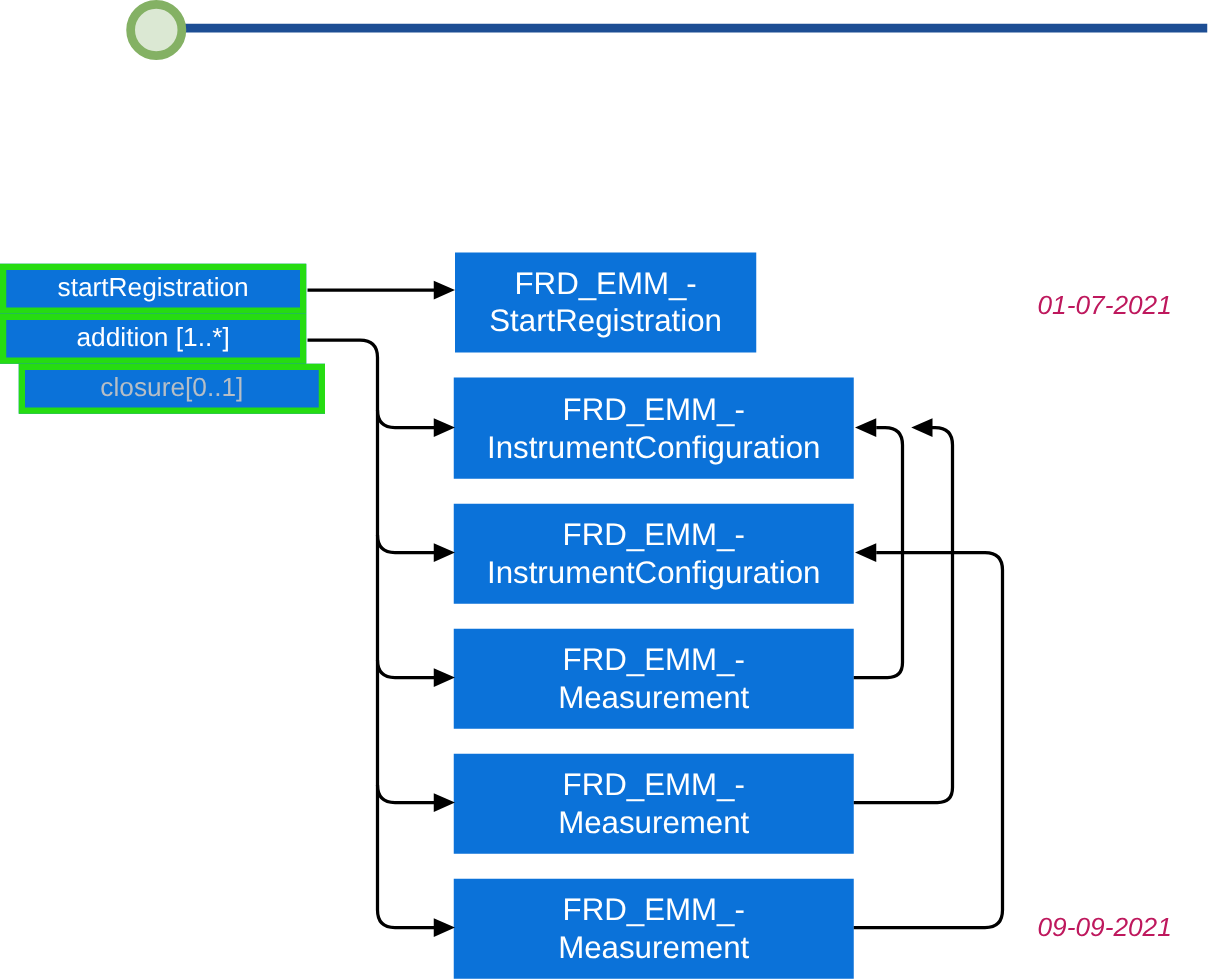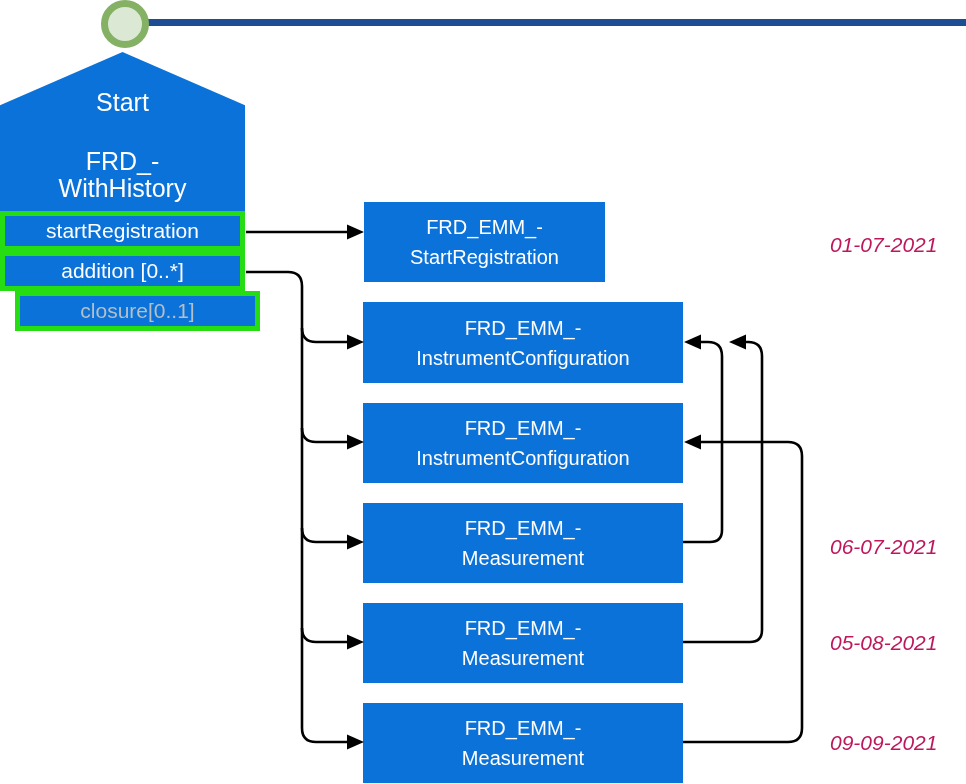--- a/index.html
+++ b/index.html
@@ -21,45 +21,38 @@
 
   
   .op-row { position:absolute; left:0; width:245px; height:40px; background:#0b72d9;
             border:5px solid #26dc12; color:#ffffff; font-size:21px;
             display:flex; align-items:center; justify-content:center; }
   .op-row.muted { color:#b6bec6;margin-left:15px; }
 
   
   .evt { position:absolute; background:#0b72d9; color:#fff; text-align:center;
          display:flex; flex-direction:column; align-items:center; justify-content:center;
-         font-size:20px; line-height:30px; }
+         font-size:25px; line-height:30px; }
 
   
   .date { position:absolute; left:830px; width:132px; color:#be185d; font-size:21px;font-style:italic; }
 
   .overlay { position:absolute; left:0; top:0; pointer-events:none; }
 </style>
 </head>
 <body>
 
 <div class="stage">
 
   <div class="timeline"></div>
   <div class="start-circle"></div>
 
-  <div class="pentagon">
-    <div class="pent-title">Start</div>
-    <div class="pent-name">
-      <div>FRD_-</div>
-      <div>WithHistory</div>
-    </div>
-  </div>
 
   <div class="op-row" style="top:211px">startRegistration</div>
-  <div class="op-row" style="top:251px">addition [0..*]</div>
+  <div class="op-row" style="top:251px">addition [1..*]</div>
   <div class="op-row muted" style="top:291px">closure[0..1]</div>
 
   <div class="evt" style="left:364px; top:202px; width:241px; height:80px">
     <div>FRD_EMM_-</div>
     <div>StartRegistration</div>
   </div>
   <div class="evt" style="left:363px; top:302px; width:320px; height:81px">
     <div>FRD_EMM_-</div>
     <div>InstrumentConfiguration</div>
   </div>
@@ -74,22 +67,20 @@
   <div class="evt" style="left:363px; top:603px; width:320px; height:80px">
     <div>FRD_EMM_-</div>
     <div>Measurement</div>
   </div>
   <div class="evt" style="left:363px; top:703px; width:320px; height:80px">
     <div>FRD_EMM_-</div>
     <div>Measurement</div>
   </div>
 
   <div class="date" style="top:233px">01-07-2021</div>
-  <div class="date" style="top:535px">06-07-2021</div>
-  <div class="date" style="top:631px">05-08-2021</div>
   <div class="date" style="top:731px">09-09-2021</div>
 
   <svg class="overlay" width="966" height="784" viewBox="0 0 966 784">
     <g fill="none" stroke="#000000" stroke-width="2.6">
       <path d="M246 232 H349"></path>
       <path d="M246 272 H288 Q302 272 302 286 V728 Q302 742 316 742 H350"></path>
       <path d="M302 328 Q302 342 316 342 H350"></path>
       <path d="M302 428 Q302 442 316 442 H350"></path>
       <path d="M302 528 Q302 542 316 542 H350"></path>
       <path d="M302 628 Q302 642 316 642 H350"></path>

